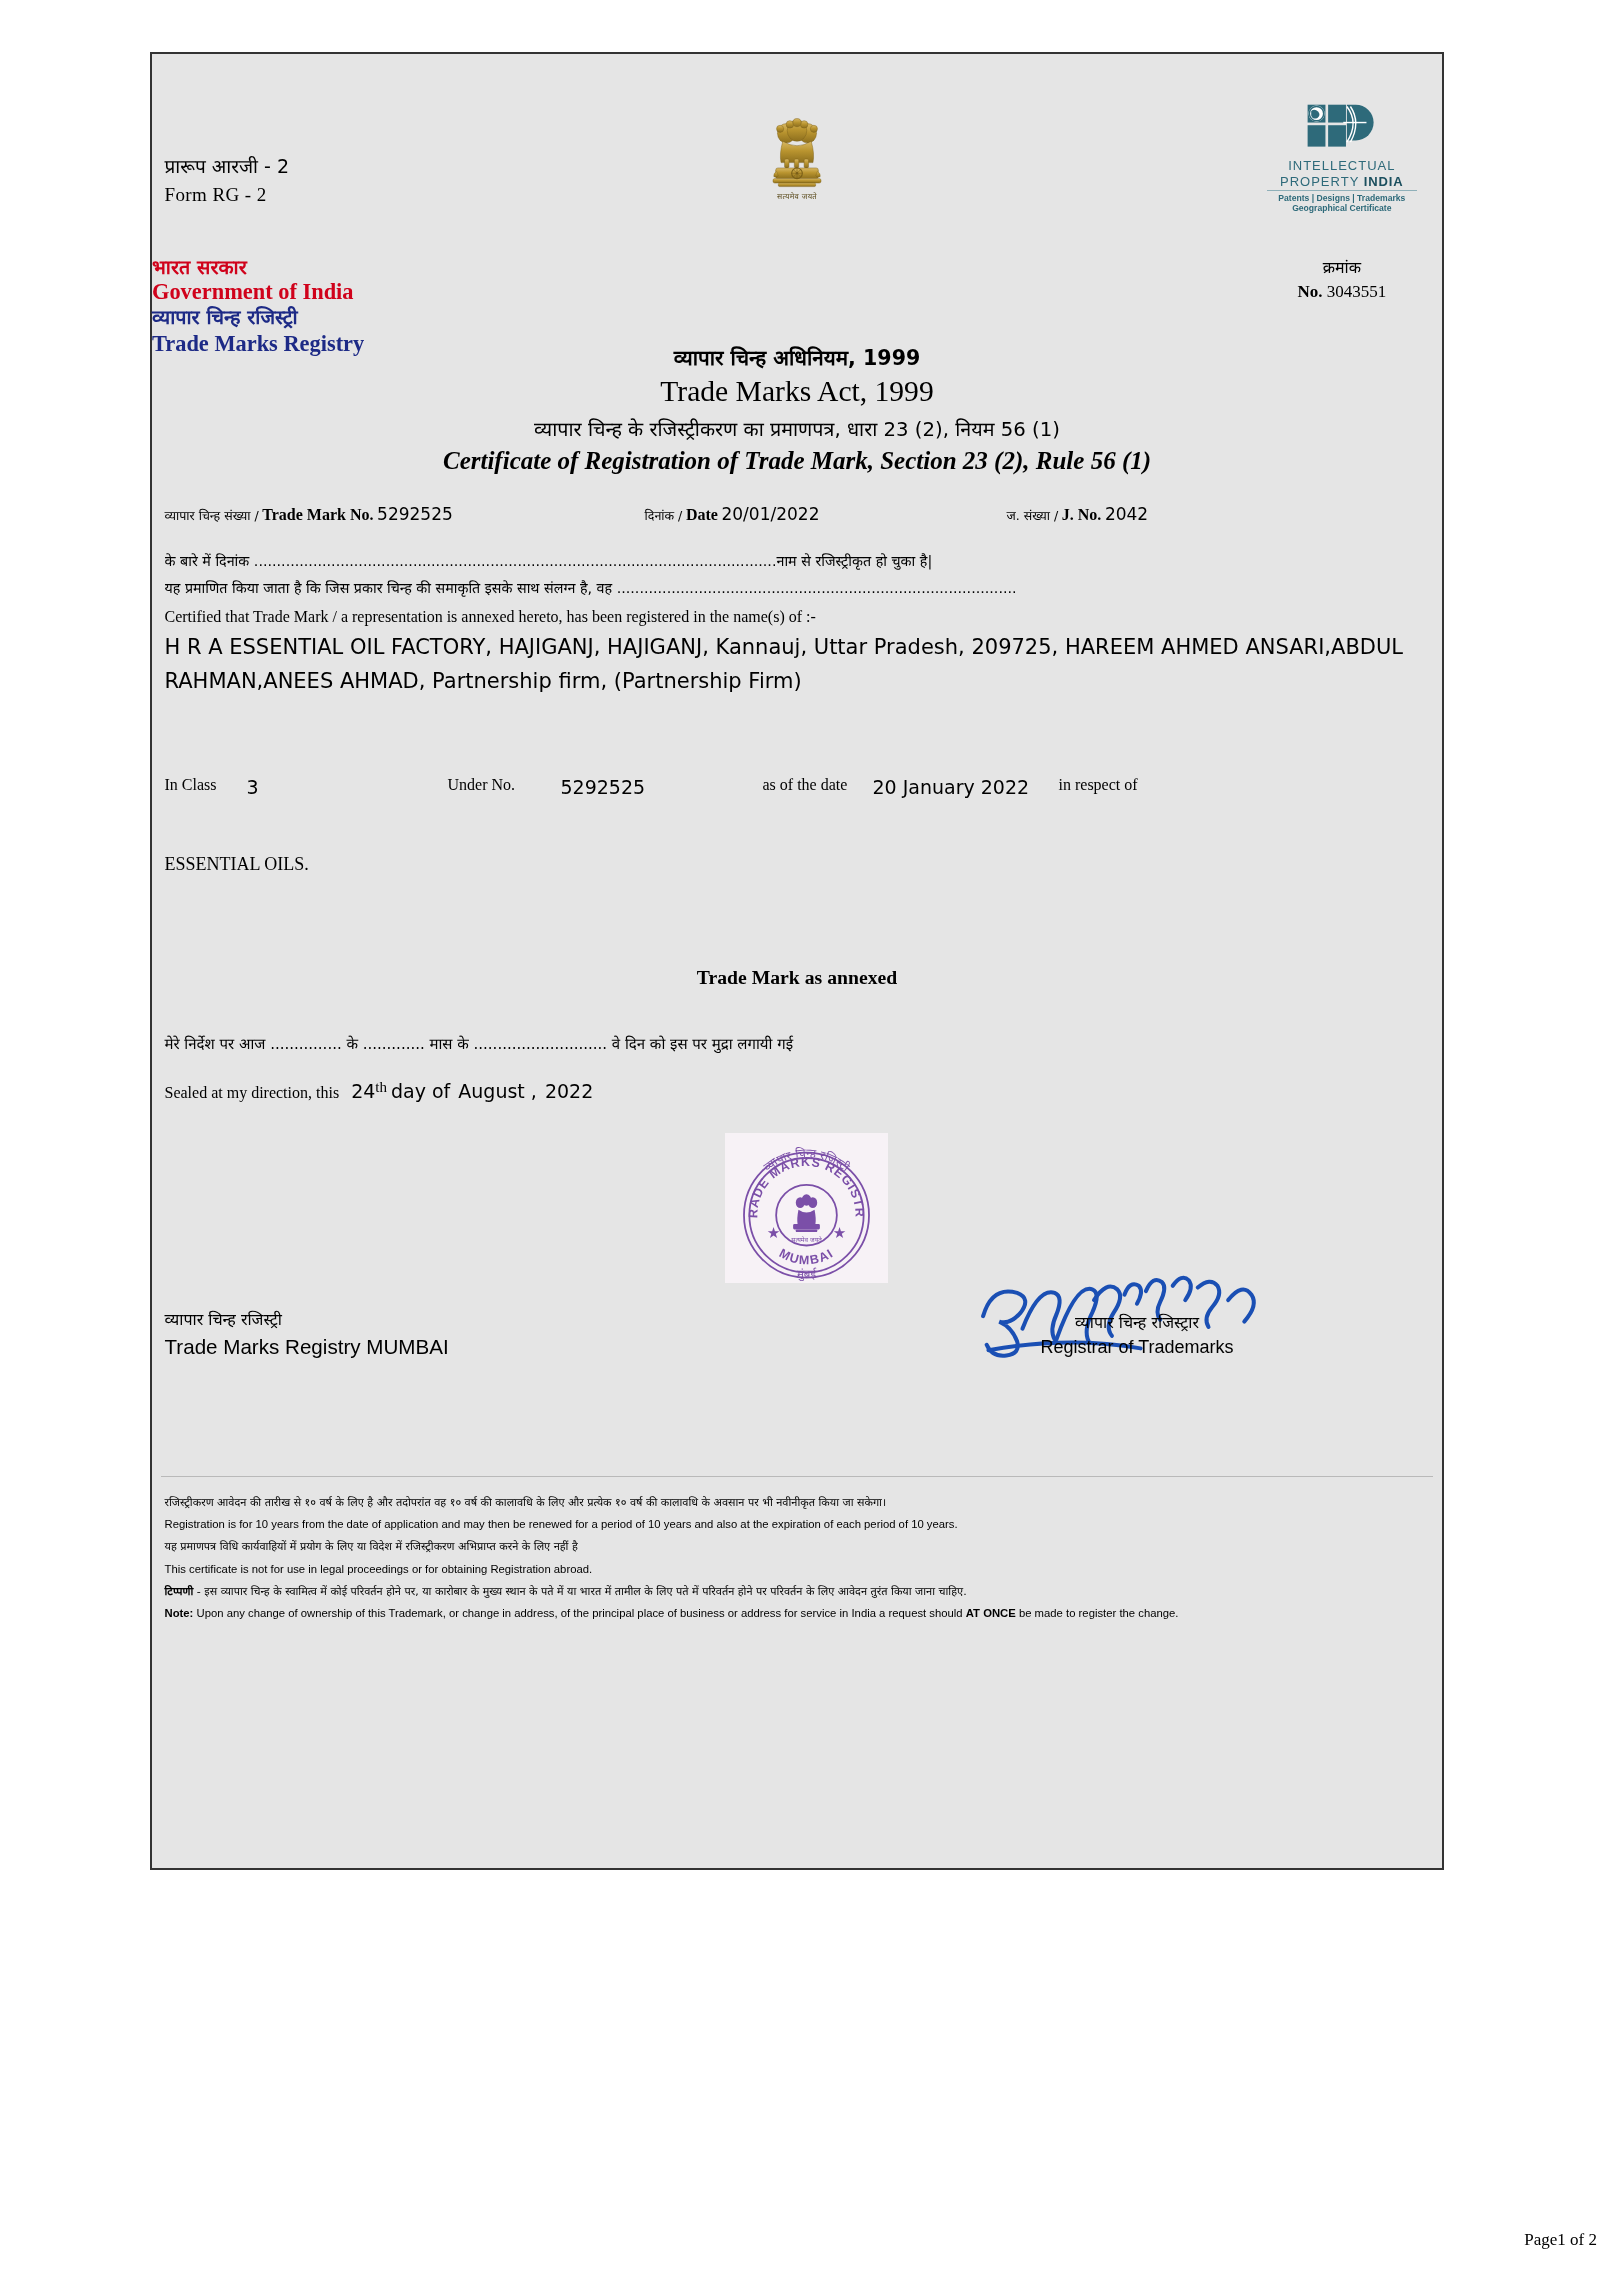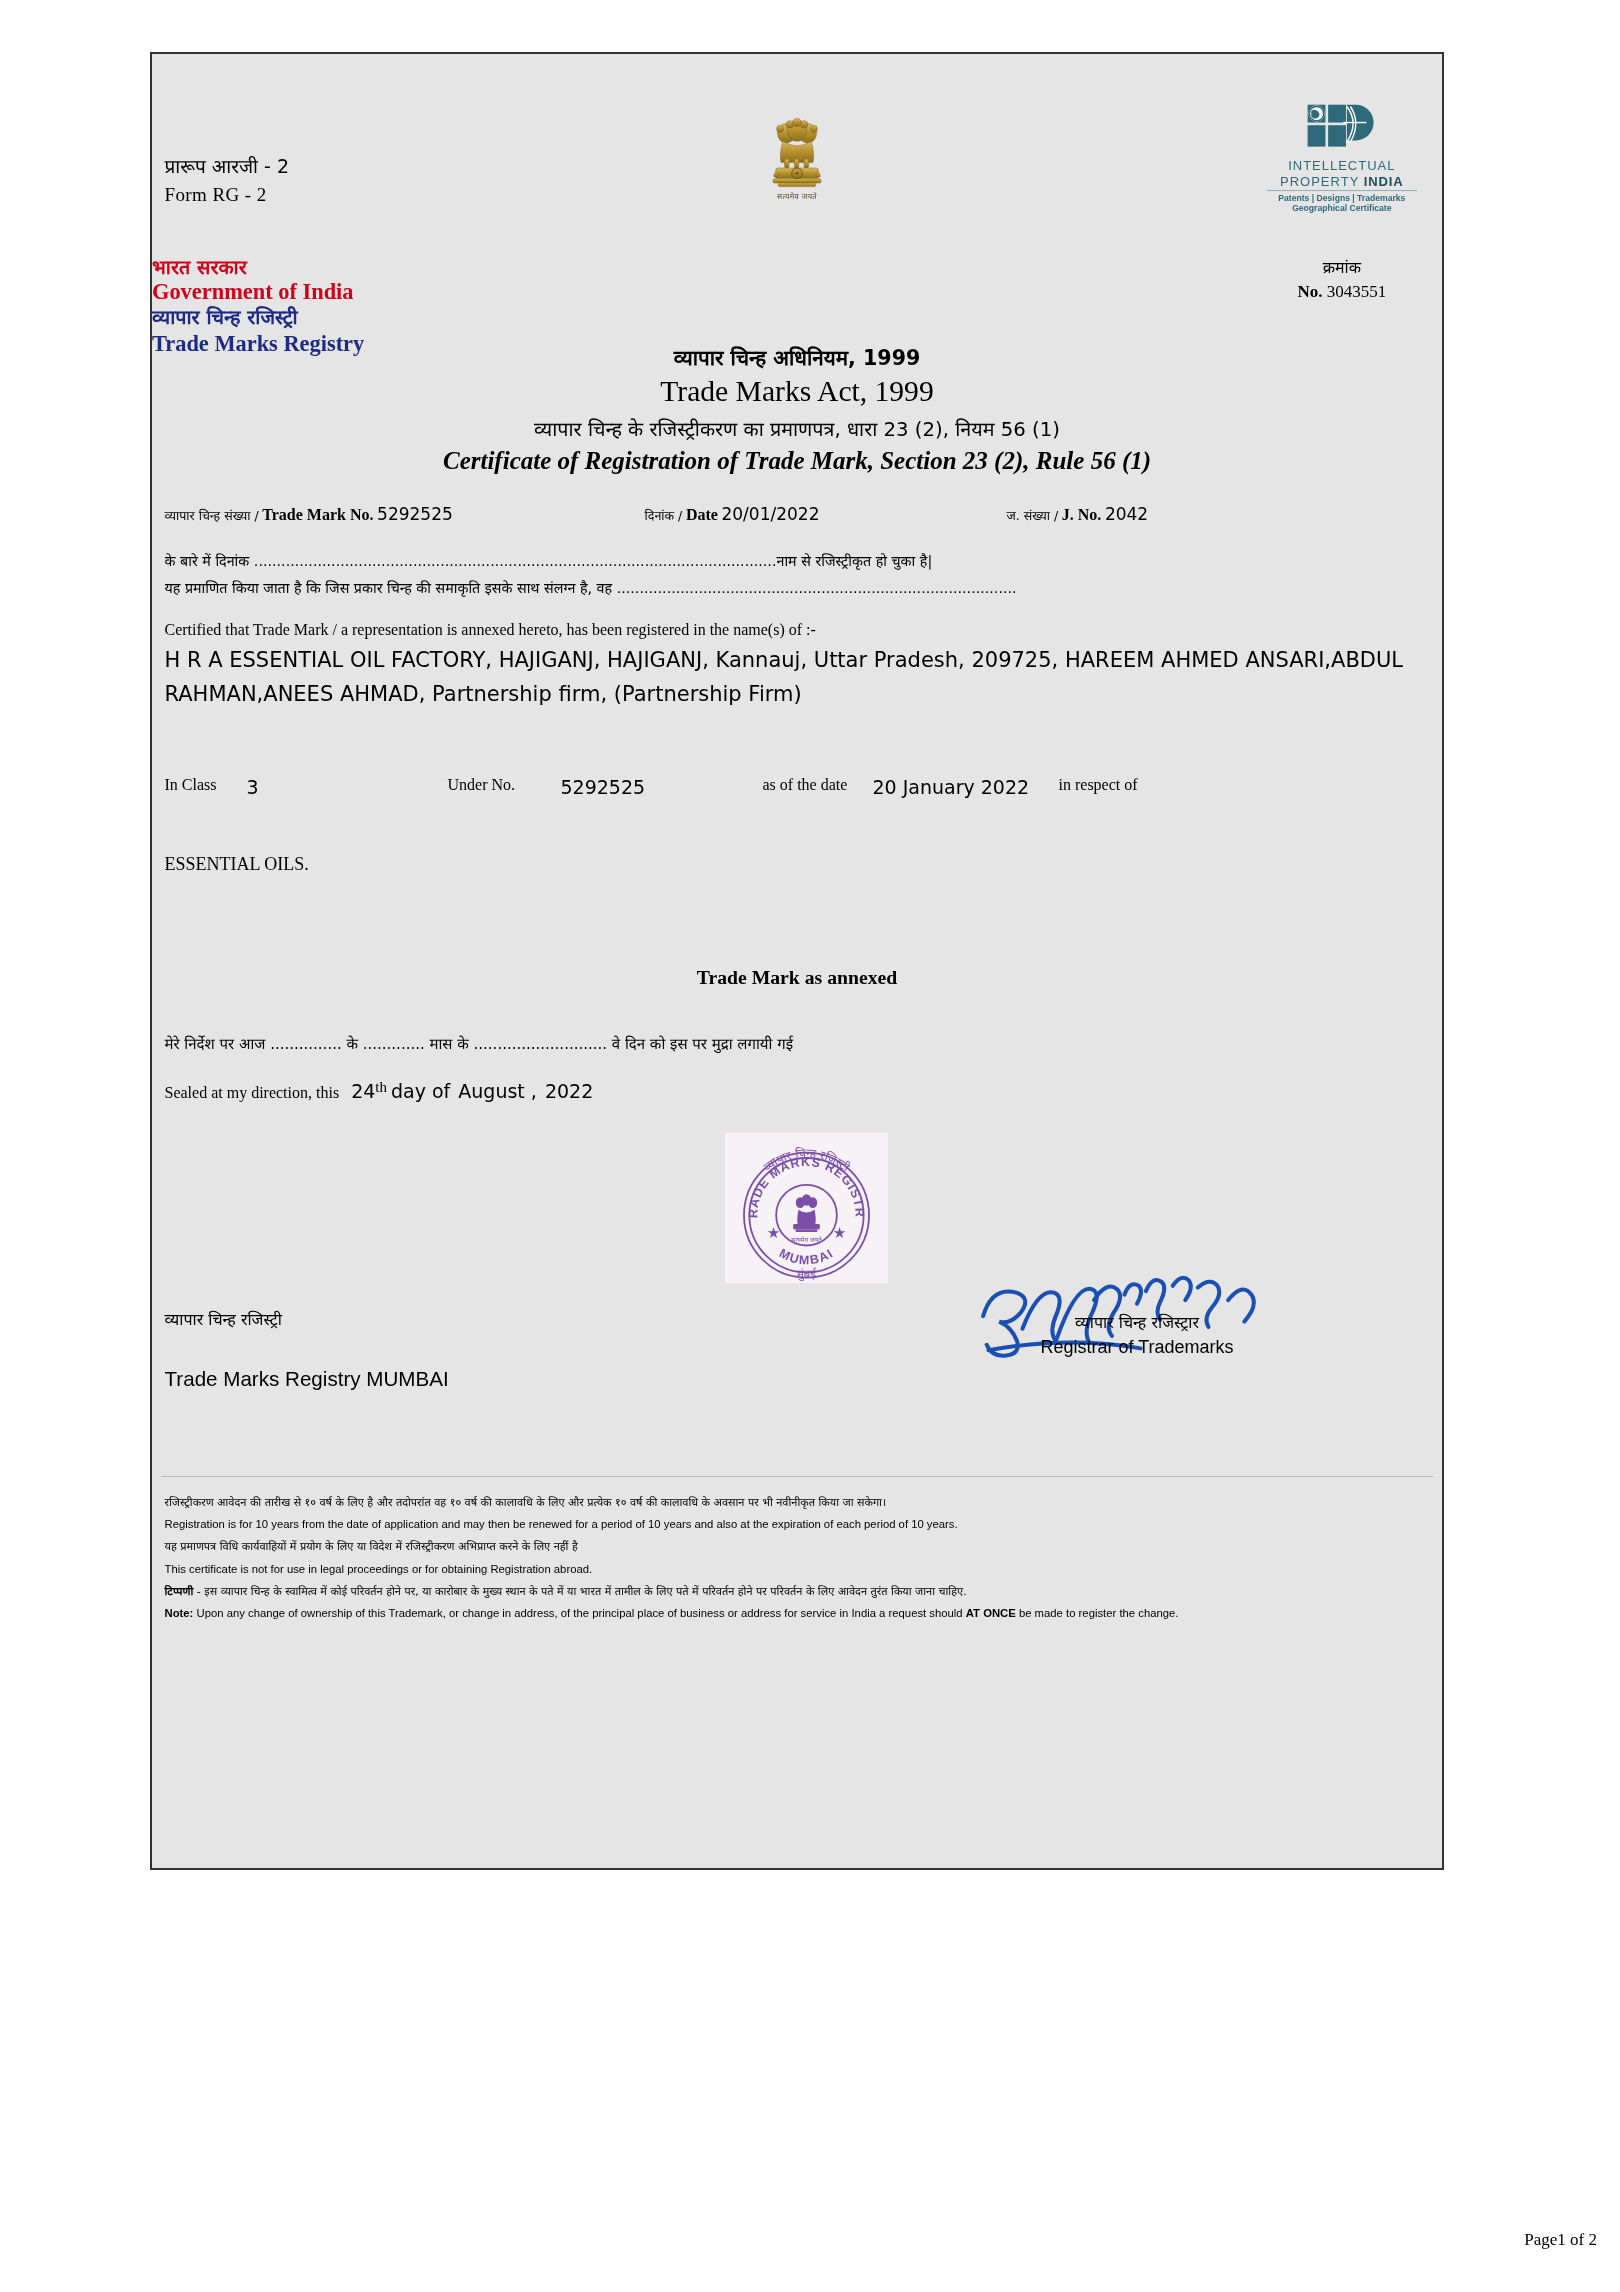--- a/index.html
+++ b/index.html
@@ -56,21 +56,21 @@
   .lbl-hi{font-family:"DejaVu Sans",sans-serif;font-size:12.5px;}
   .lbl-en{font-family:"Liberation Serif",serif;font-size:16px;font-weight:bold;}
   .val{font-family:"DejaVu Sans",sans-serif;font-size:17px;font-weight:normal;}
   .c-tm{left:0;}
   .c-dt{left:480px;}
   .c-jn{left:842px;}
 
   
   .certify{position:absolute;left:12.5px;right:14.3px;top:494px;}
   .cert-hi{font-family:"DejaVu Sans",sans-serif;font-size:14.3px;line-height:1.9;white-space:nowrap;overflow:hidden;}
-  .cert-en{font-family:"Liberation Serif",serif;font-size:16px;line-height:1.5;margin-top:16px;}
+  .cert-en{font-family:"Liberation Serif",serif;font-size:16px;line-height:1.5;margin-top:3px;}
   .applicant{font-family:"DejaVu Sans",sans-serif;font-size:21px;line-height:1.55;margin-top:1.8px;}
 
   
   .classrow{position:absolute;left:12.5px;right:12.5px;top:722px;height:27px;}
   .classrow .cell{position:absolute;white-space:nowrap;}
   .small-en{font-family:"Liberation Serif",serif;font-size:16px;}
   .big-val{font-family:"DejaVu Sans",sans-serif;font-size:19px;}
   .k-inclass{left:0;}
   .k-class{left:82px;}
   .k-under{left:283px;}
@@ -90,21 +90,21 @@
   .sealed-en .d{font-family:"DejaVu Sans",sans-serif;font-size:19px;}
   .sealed-en sup{font-size:15px;}
 
   
   .seal{position:absolute;left:573px;top:1079px;width:163px;height:150px;background:#f7f2f6;}
   .seal svg{display:block;}
 
   
   .registry{position:absolute;left:12.5px;top:1254px;}
   .registry .hi{font-family:"DejaVu Sans",sans-serif;font-size:16px;line-height:1.5;}
-  .registry .en{font-family:"Liberation Sans",sans-serif;font-size:20.6px;line-height:1.5;margin-top:32px;}
+  .registry .en{font-family:"Liberation Sans",sans-serif;font-size:20.6px;line-height:1.5;}
 
   .registrar{position:absolute;left:797px;top:1257px;width:376px;text-align:center;}
   .sig{position:absolute;left:18px;top:-47px;width:322px;height:99px;pointer-events:none;}
   .registrar .hi{font-family:"DejaVu Sans",sans-serif;font-size:16px;position:relative;}
   .registrar .en{font-family:"Liberation Sans",sans-serif;font-size:18px;position:relative;margin-top:3.6px;}
 
   
   .divider{position:absolute;left:9px;right:9px;top:1422px;height:0.9px;background:#b9b9b9;}
   .notes{position:absolute;left:12.5px;right:12.5px;top:1442px;}
   .n-hi{font-family:"DejaVu Sans",sans-serif;font-size:11px;line-height:1.35;margin-bottom:6.3px;}

